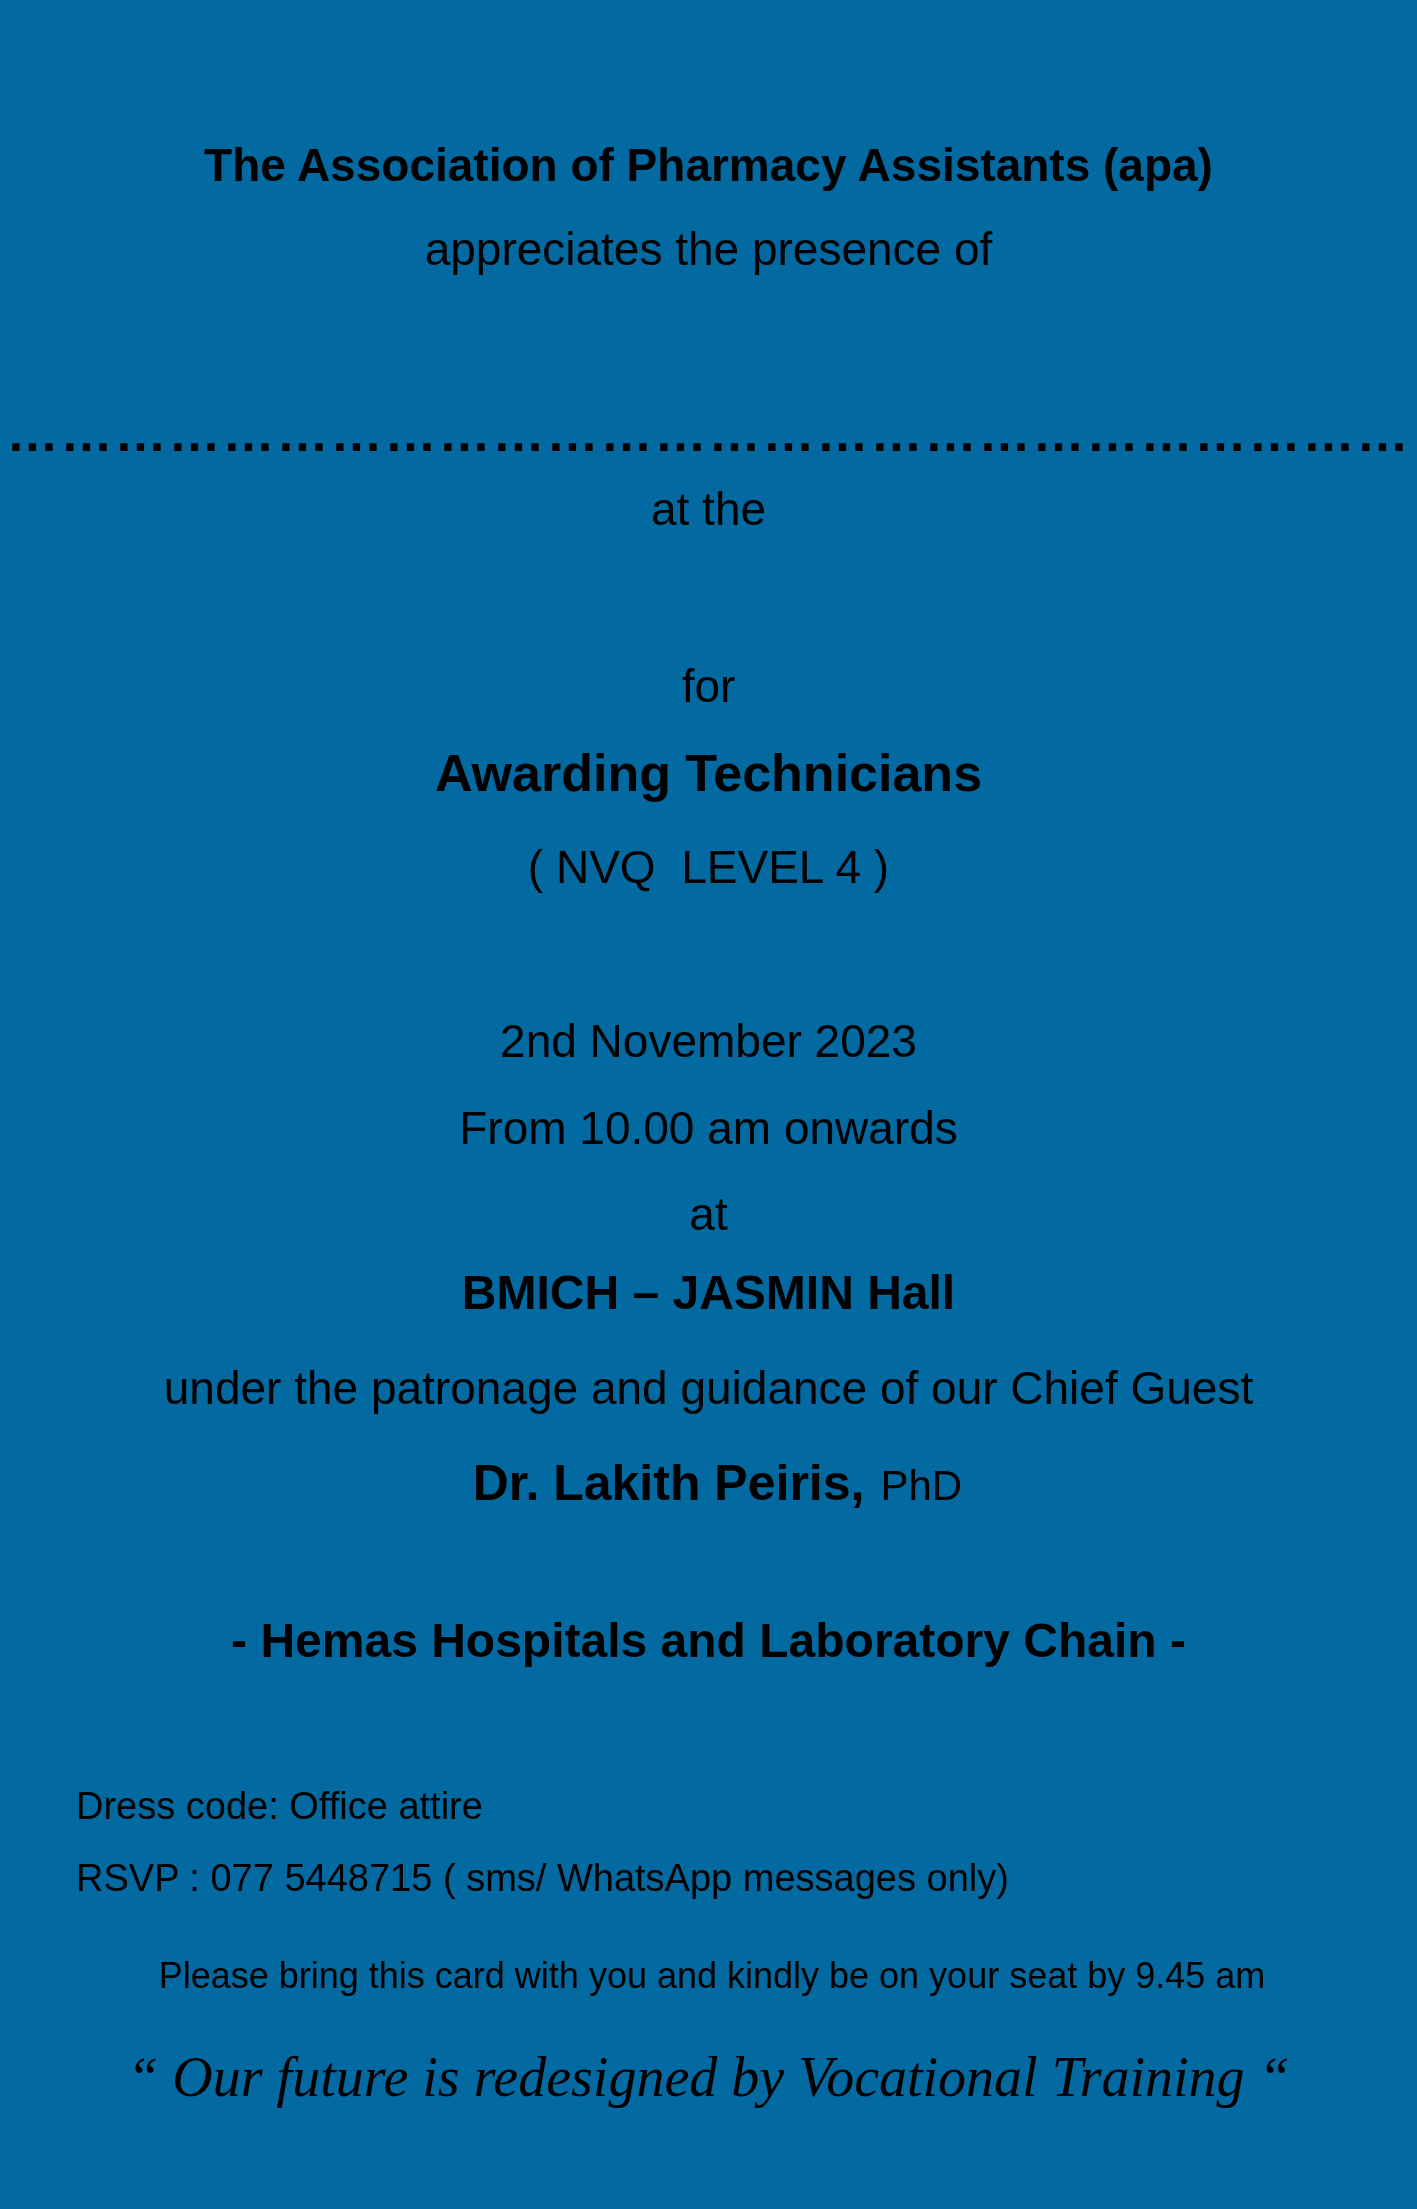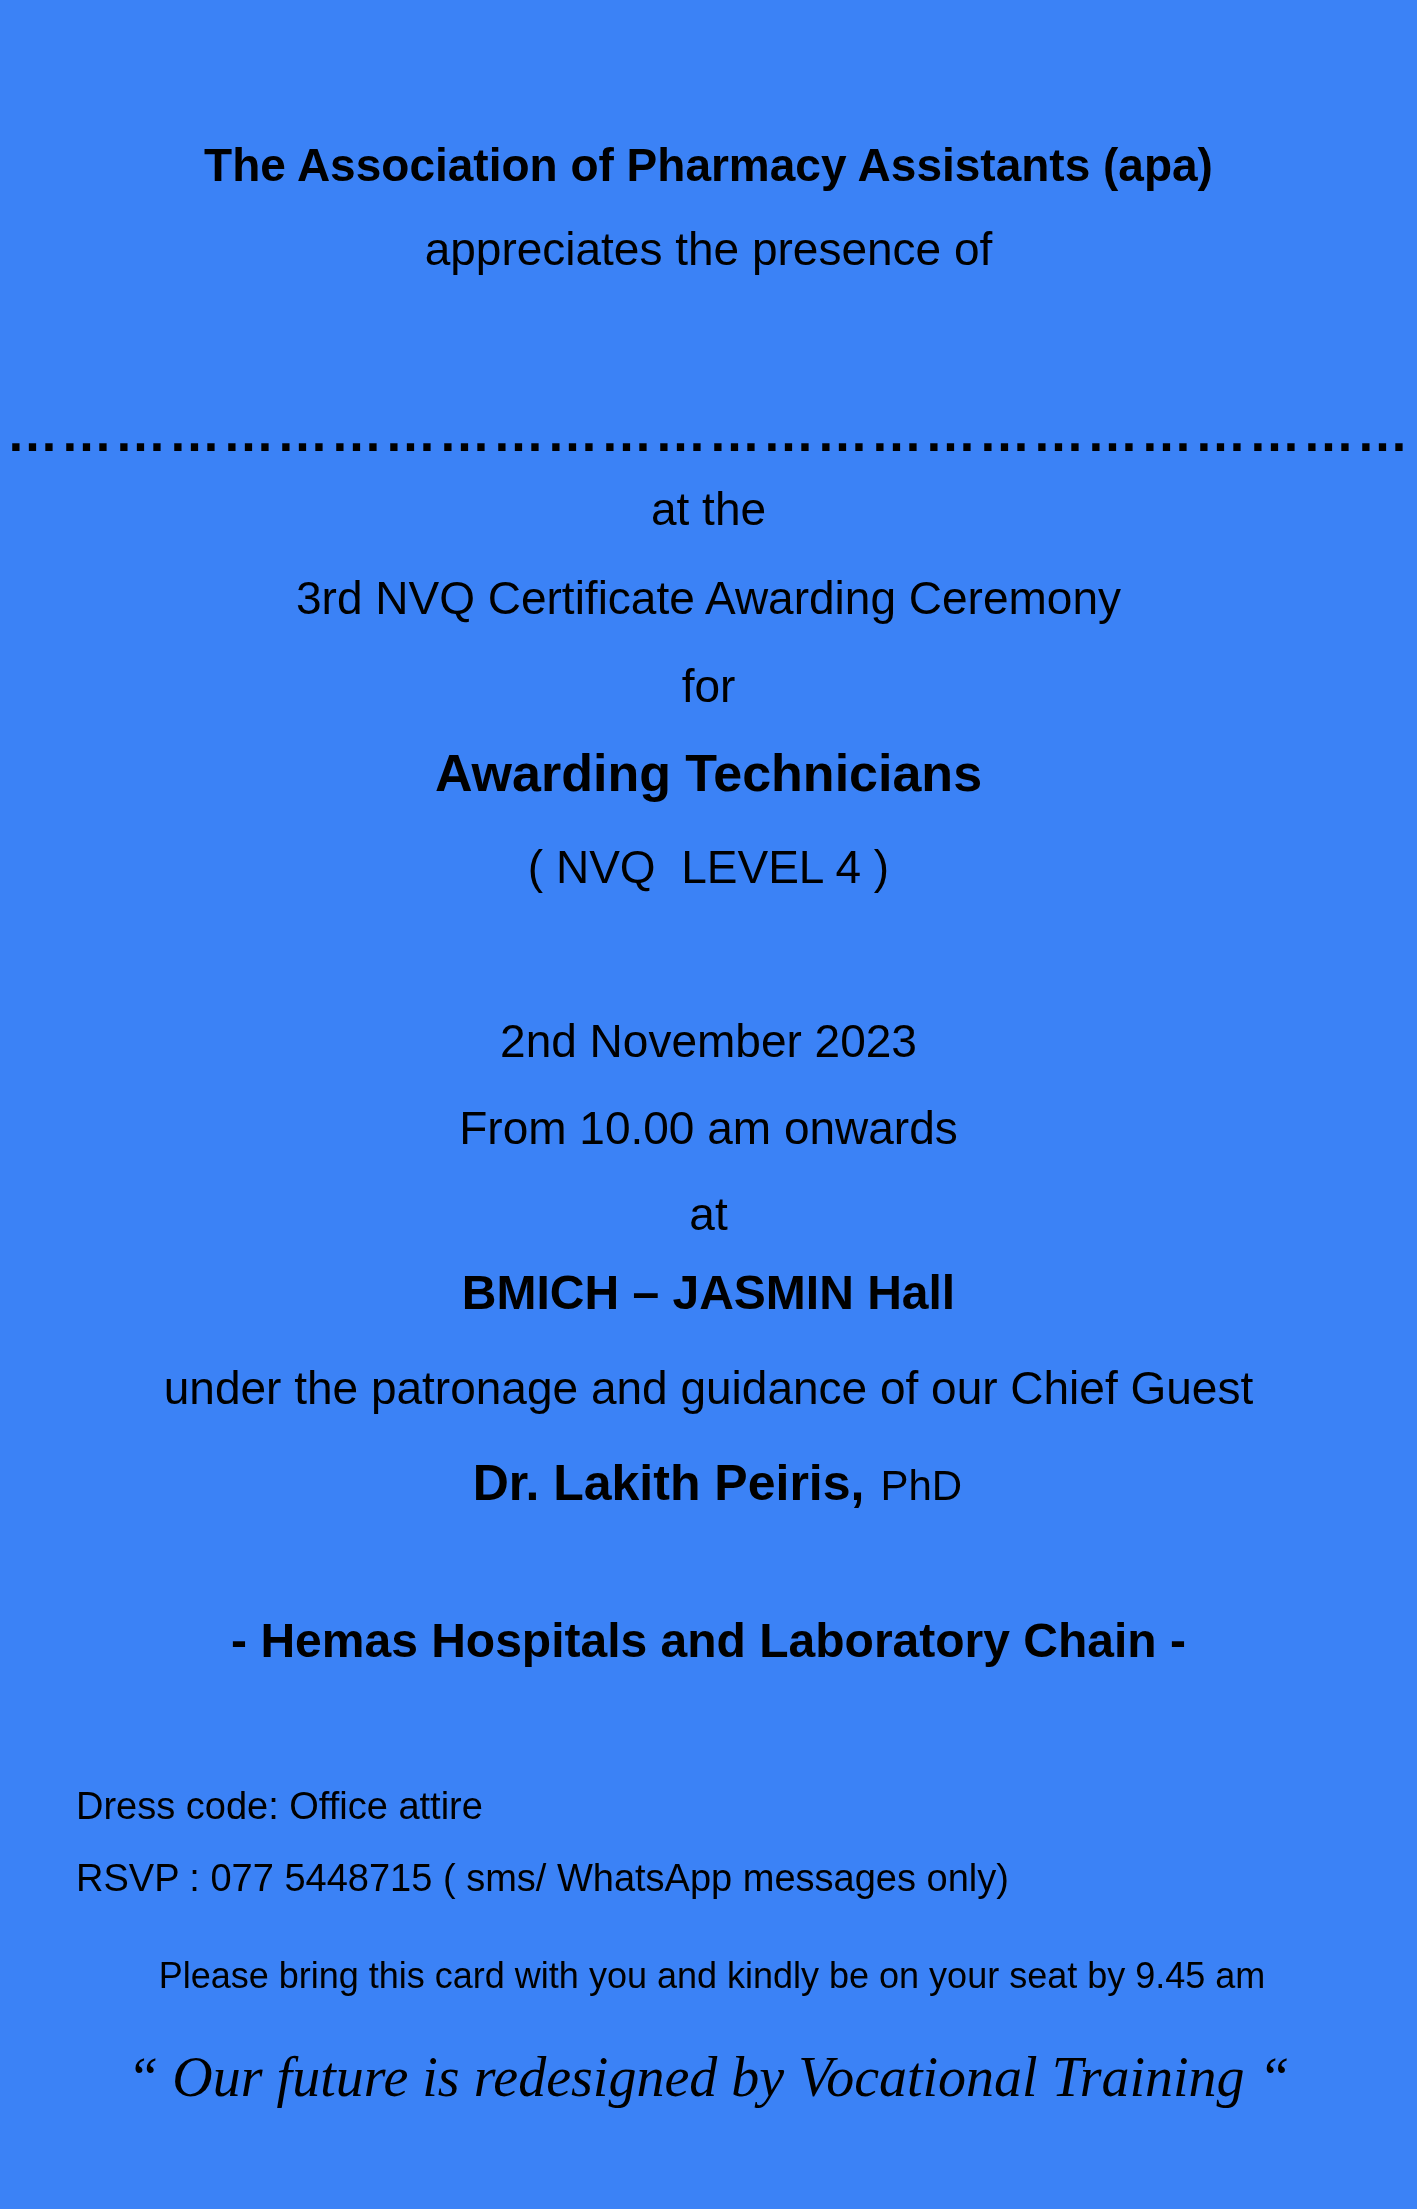--- a/index.html
+++ b/index.html
@@ -1,20 +1,20 @@
 <!DOCTYPE html>
 <html><head>
 <meta charset="utf-8">
 <style>
   html, body { margin: 0; padding: 0; background: #ffffff; }
   .card {
     position: relative;
     width: 1417px;
     height: 2209px;
-    background: #3b82f6;
+    background: #0369a1;
     color: #000000;
     font-family: "Liberation Sans", "DejaVu Sans", sans-serif;
     overflow: hidden;
   }
   .line {
     position: absolute;
     left: 0;
     right: 0;
     text-align: center;
     line-height: 1;
@@ -46,21 +46,20 @@
 <div class="card">
 
   <div class="line bold fs46" style="top:142px">The Association of Pharmacy Assistants (apa)</div>
 
   <div class="line fs46" style="top:226px">appreciates the presence of</div>
 
   <div class="line bold fs52 dots" style="top:407px">……………………………………………………………………</div>
 
   <div class="line fs46" style="top:486px">at the</div>
 
-  <div class="line fs46" style="top:575px">3rd NVQ Certificate Awarding Ceremony</div>
 
   <div class="line fs46" style="top:663px">for</div>
 
   <div class="line bold fs52" style="top:747px">Awarding Technicians</div>
 
   <div class="line fs46" style="top:844px">( NVQ  LEVEL 4 )</div>
 
 
   <div class="line fs46" style="top:1018px">2nd November 2023</div>
 

